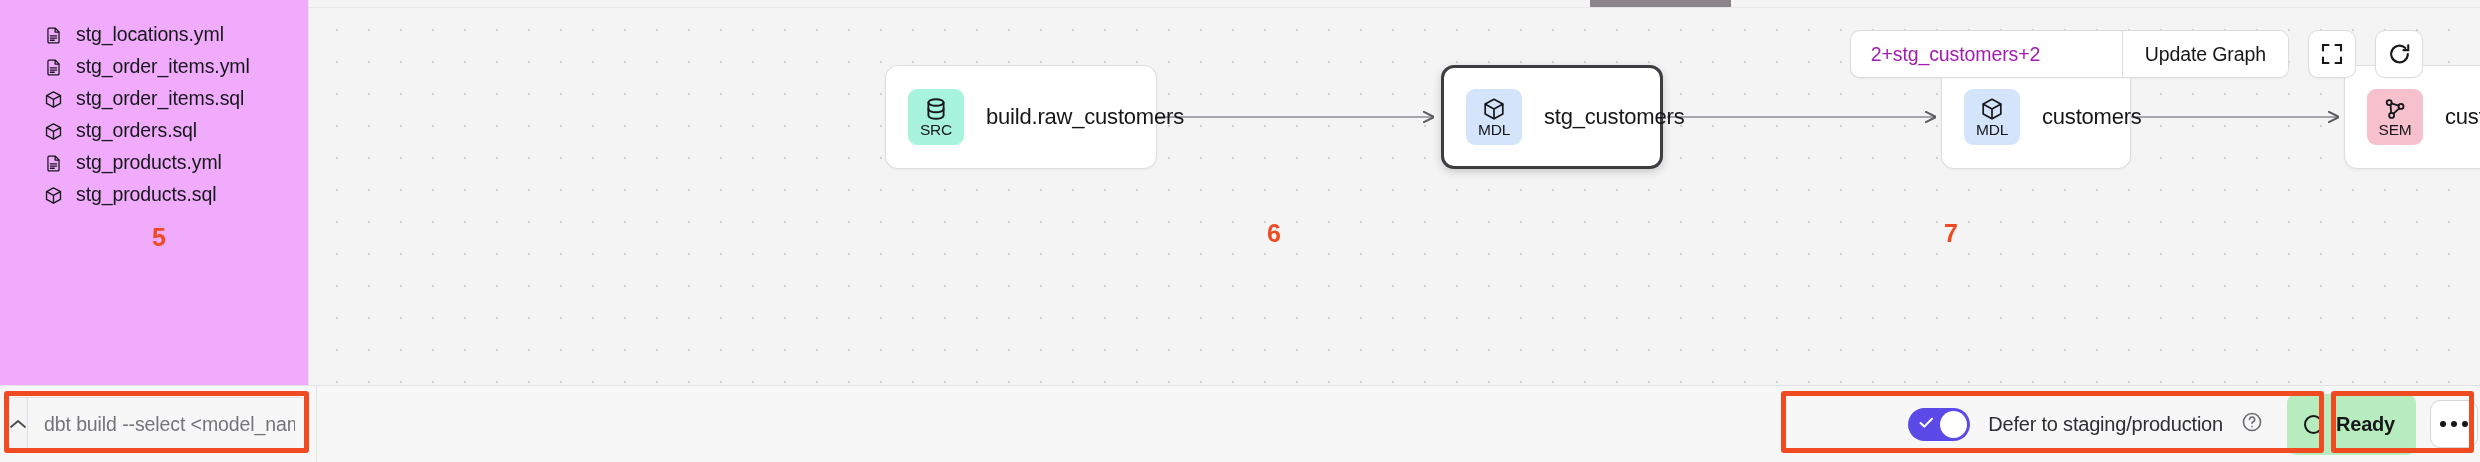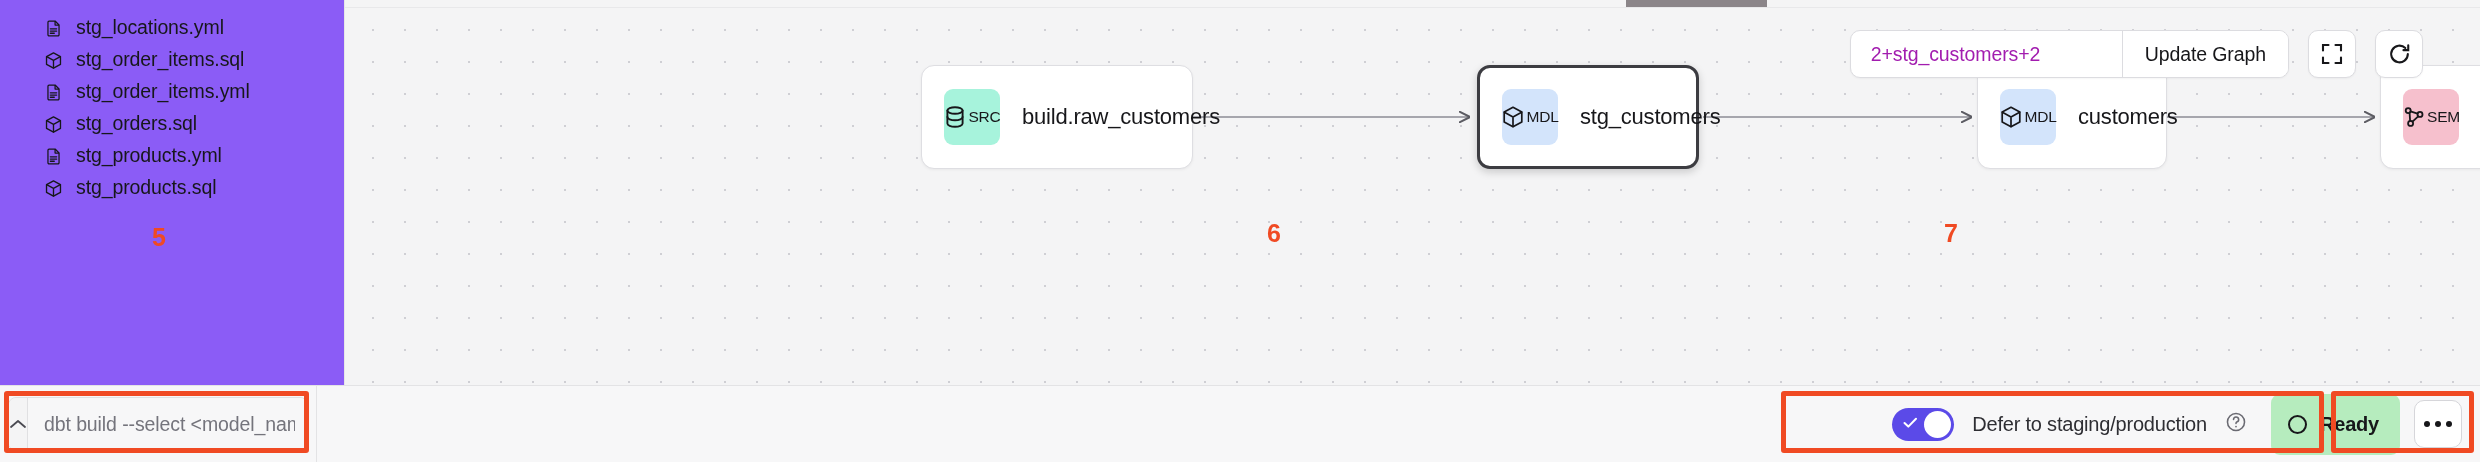--- a/index.html
+++ b/index.html
@@ -19,27 +19,27 @@
   
   .main-row {
     position: relative;
     display: flex;
     width: 2480px;
     height: 385px;
   }
 
   
   .sidebar {
-    width: 345px;
+    width: 309px;
     height: 385px;
-    background: #8b5cf6;
+    background: #f0abfc;
     border-right: 1px solid #e6e6e6;
     position: relative;
     overflow: hidden;
-    padding-top: 12px;
+    padding-top: 19px;
   }
   .file-row {
     display: flex;
     align-items: center;
     height: 32px;
     padding-left: 44px;
     gap: 13px;
     cursor: pointer;
   }
   .file-icon {
@@ -160,21 +160,21 @@
   }
   .node.selected {
     border: 3px solid #3c3c41;
     box-shadow: 0 3px 9px rgba(0,0,0,0.18);
     z-index: 4;
   }
   .node-badge {
     width: 56px; height: 56px;
     border-radius: 9px;
     display: flex;
-    flex-direction: row;
+    flex-direction: column;
     align-items: center;
     justify-content: center;
     gap: 1px;
     flex: 0 0 56px;
   }
   .node-badge svg { display: block; }
   .node-badge-text {
     font-size: 15.5px;
     color: #17171a;
     line-height: 1;
@@ -238,21 +238,21 @@
     height: 77px;
     background: #e3e3e5;
     margin-left: 8px;
   }
 
   .bottom-right {
     margin-left: auto;
     display: flex;
     align-items: center;
     gap: 24px;
-    padding-right: 18px;
+    padding-right: 2px;
   }
   .defer-group {
     display: flex;
     align-items: center;
     gap: 18px;
   }
   .toggle {
     width: 62px; height: 33px;
     border-radius: 17px;
     background: #5b4ae8;
@@ -356,36 +356,36 @@
             <svg viewBox="0 0 24 24" fill="none" stroke="#17171a" stroke-width="1.6" stroke-linejoin="round">
     <path d="M14 2.6H6.4a1.4 1.4 0 0 0-1.4 1.4v16a1.4 1.4 0 0 0 1.4 1.4h11.2a1.4 1.4 0 0 0 1.4-1.4V7.6z"></path>
     <path d="M14 2.6V7.6h5"></path>
     <path d="M8 12.4h8M8 15.2h8M8 18h5" stroke-linecap="round"></path>
             </svg>
           </span>
           <span class="file-label">stg_locations.yml</span>
         </div>
         <div class="file-row">
           <span class="file-icon">
-            <svg viewBox="0 0 24 24" fill="none" stroke="#17171a" stroke-width="1.7" stroke-linejoin="round" stroke-linecap="round">
-    <path d="M12 2.3 3.2 7.1v9.8L12 21.7l8.8-4.8V7.1z"></path>
-    <path d="M3.4 7.2 12 11.9l8.6-4.7M12 11.9v9.6"></path>
-            </svg>
-          </span>
-          <span class="file-label">stg_order_items.sql</span>
-        </div>
-        <div class="file-row">
-          <span class="file-icon">
             <svg viewBox="0 0 24 24" fill="none" stroke="#17171a" stroke-width="1.6" stroke-linejoin="round">
     <path d="M14 2.6H6.4a1.4 1.4 0 0 0-1.4 1.4v16a1.4 1.4 0 0 0 1.4 1.4h11.2a1.4 1.4 0 0 0 1.4-1.4V7.6z"></path>
     <path d="M14 2.6V7.6h5"></path>
     <path d="M8 12.4h8M8 15.2h8M8 18h5" stroke-linecap="round"></path>
             </svg>
           </span>
           <span class="file-label">stg_order_items.yml</span>
+        </div>
+        <div class="file-row">
+          <span class="file-icon">
+            <svg viewBox="0 0 24 24" fill="none" stroke="#17171a" stroke-width="1.7" stroke-linejoin="round" stroke-linecap="round">
+    <path d="M12 2.3 3.2 7.1v9.8L12 21.7l8.8-4.8V7.1z"></path>
+    <path d="M3.4 7.2 12 11.9l8.6-4.7M12 11.9v9.6"></path>
+            </svg>
+          </span>
+          <span class="file-label">stg_order_items.sql</span>
         </div>
         <div class="file-row">
           <span class="file-icon">
             <svg viewBox="0 0 24 24" fill="none" stroke="#17171a" stroke-width="1.7" stroke-linejoin="round" stroke-linecap="round">
     <path d="M12 2.3 3.2 7.1v9.8L12 21.7l8.8-4.8V7.1z"></path>
     <path d="M3.4 7.2 12 11.9l8.6-4.7M12 11.9v9.6"></path>
             </svg>
           </span>
           <span class="file-label">stg_orders.sql</span>
         </div>

